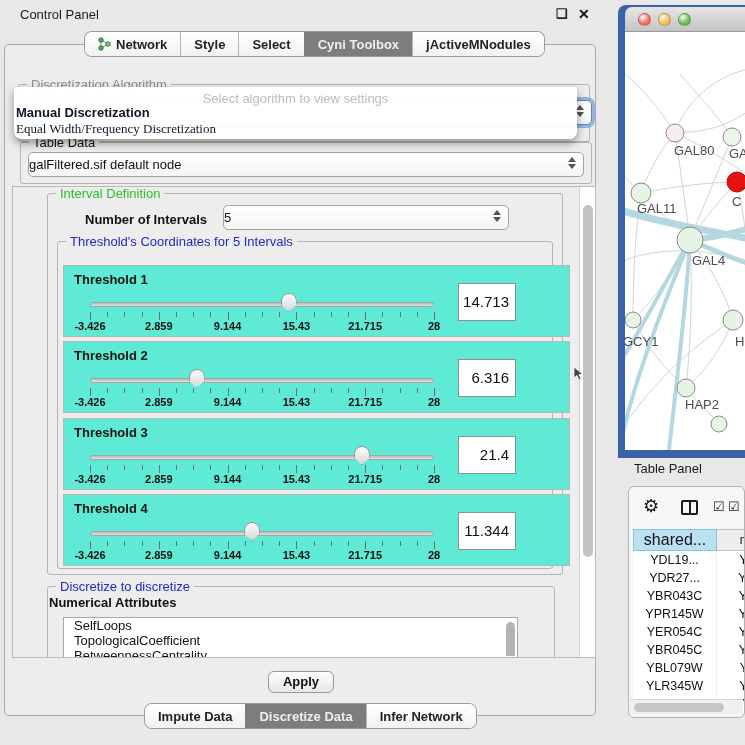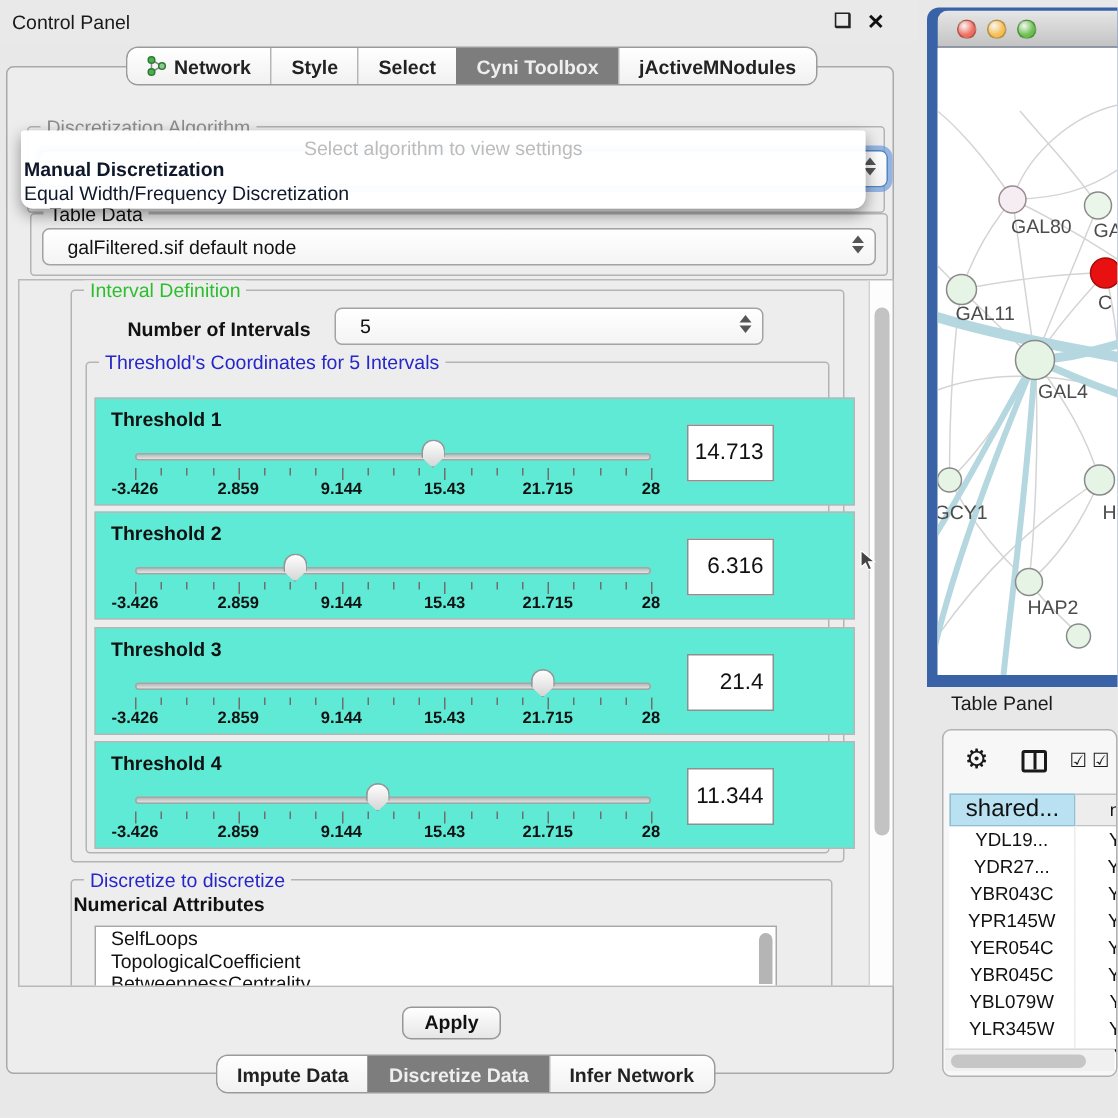--- a/index.html
+++ b/index.html
@@ -2,21 +2,21 @@
 <html><head>
 <meta charset="utf-8">
 <style>
   * { margin:0; padding:0; box-sizing:border-box; }
   html,body { width:745px; height:745px; overflow:hidden; background:#e8e8e8;
     font-family:"Liberation Sans", sans-serif; -webkit-font-smoothing:antialiased; }
   .abs { position:absolute; }
 
   
   #titlebar { position:absolute; left:0; top:0; width:612px; height:28px; background:#e9e9e9; }
-  #titlebar .title { position:absolute; left:8px; top:7px; font-size:13px; color:#1a1a1a; }
+  #titlebar .title { position:absolute; left:20px; top:7px; font-size:13px; color:#1a1a1a; }
   #btn-float { position:absolute; left:556px; top:6px; font-size:13px; color:#222; font-weight:bold; cursor:default;}
   #btn-close { position:absolute; left:578px; top:6px; font-size:14px; color:#111; font-weight:bold; cursor:default;}
 
   #content-panel { position:absolute; left:4px; top:44px; width:592px; height:672px;
     background:#ededed; border:1px solid #a9a9a9; border-radius:5px; }
 
   .tabbar { position:absolute; display:flex; height:24px; z-index:30;
     border-radius:7px; box-shadow:0 0 0 1px #9b9b9b; overflow:hidden; background:#fff;}
   .tabbar .tab { display:flex; align-items:center; gap:5px; padding:0 13px; font-size:13px;
     font-weight:bold; color:#222; background:linear-gradient(#ffffff,#f1f1f1); border-left:1px solid #b5b5b5;
@@ -25,32 +25,32 @@
   .tabbar .tab.sel { background:#7d7d7d; color:#efefef; border-left-color:#7d7d7d; }
   #top-tabs { left:85px; top:32px; }
   #bottom-tabs { left:145px; top:704px; }
 
   .groupbox { position:absolute; border:1px solid #b4b4b4; border-radius:3px; }
   .grouplabel { position:absolute; top:-8px; left:8px; background:#ededed; padding:0 4px;
     font-size:13px; white-space:nowrap; }
 
   .combo { position:absolute; height:25px; background:linear-gradient(#ffffff,#f4f4f4);
     border:1px solid #a3a3a3; border-radius:5px; font-size:13px; color:#111;
-    display:flex; align-items:center; padding-left:16px; cursor:default;}
+    display:flex; align-items:center; padding-left:0; cursor:default;}
   .combo .stepper { position:absolute; right:7px; top:4px; display:flex; flex-direction:column; gap:2px; }
   .combo .stepper .up { width:0; height:0; border-left:4px solid transparent; border-right:4px solid transparent; border-bottom:5px solid #555; }
   .combo .stepper .dn { width:0; height:0; border-left:4px solid transparent; border-right:4px solid transparent; border-top:5px solid #555; }
   .combo.focus { border-color:#5286c5; box-shadow:0 0 0 3px rgba(100,150,220,.65); }
 
   #popup { position:absolute; left:14px; top:87px; width:563px; height:52px; background:rgba(255,255,255,.97);
     border-radius:2px 2px 8px 8px; box-shadow:0 4px 10px rgba(0,0,0,.4); z-index:40; }
   #popup .hint { position:absolute; top:4px; width:100%; text-align:center; font-size:13px; color:#bcbcbc; }
   #popup .it { position:absolute; left:2px; font-size:13px; color:#0f172a; white-space:nowrap; }
   #popup .it.b { font-weight:bold; top:18px; }
-  #popup .it.n { top:34px; }
+  #popup .it.n { top:34px;font-family:Liberation Serif, serif; }
 
   #scrollpane { position:absolute; left:12px; top:186px; width:584px; height:472px;
     border:1px solid #b9b9b9; background:#ededed; overflow:hidden; }
   .vscroll { position:absolute; right:0; top:0; width:16px; height:100%; background:#fdfdfd; border-left:1px solid #cfcfcf; }
   .vscroll .thumb { position:absolute; left:3px; width:10px; background:#c3c3c3; border-radius:5px; }
 
   .thr-panel { position:absolute; left:50px; width:507px; height:72px; background:#5eead4;
     border:1px solid #b7b7b7; }
   .thr-label { position:absolute; left:10px; top:6px; font-size:13px; font-weight:bold; color:#111; }
   .sl-track { position:absolute; left:26px; top:36px; width:344px; height:5px;

